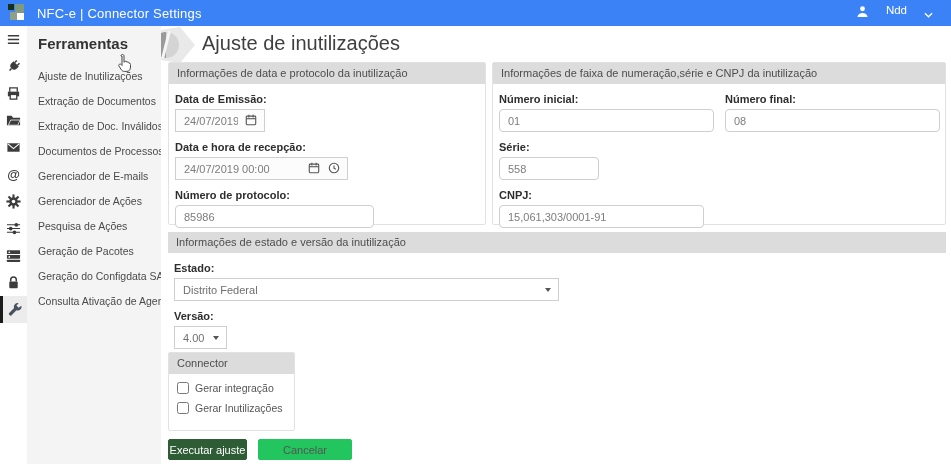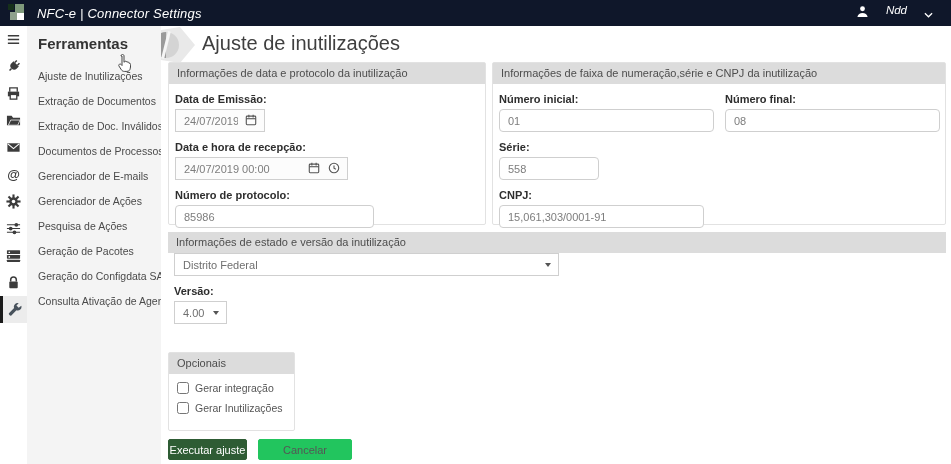--- a/index.html
+++ b/index.html
@@ -1,20 +1,20 @@
 <!DOCTYPE html>
 <html><head>
 <meta charset="utf-8">
 <style>
   * { margin:0; padding:0; box-sizing:border-box; }
   html,body { width:951px; height:464px; font-family:"Liberation Sans","DejaVu Sans",sans-serif; background:#fff; overflow:hidden; }
   #app { position:relative; width:951px; height:464px; background:#fff; }
 
   
-  .topbar { position:absolute; left:0; top:0; width:951px; height:26px; background:#0f172a; display:flex; align-items:center;font-style:italic; }
+  .topbar { position:absolute; left:0; top:0; width:951px; height:26px; background:#3b82f6; display:flex; align-items:center; }
   .logo { position:relative; width:18px; height:18px; margin-left:8px; }
   .logo i { position:absolute; display:block; }
   .logo .sq1 { left:0; top:2; width:6px; height:6px; background:#16301a; }
   .logo .sq2 { left:7px; top:0; width:9px; height:9px; background:#7f9a7c; }
   .logo .sq3 { left:2px; top:8px; width:8px; height:8px; background:#8ea08c; }
   .logo .sq4 { left:9px; top:9px; width:7px; height:7px; background:#ffffff; }
   .topbar-title { color:#fff; font-size:13px; margin-left:11px; letter-spacing:.2px; }
   .topbar-right { margin-left:auto; display:flex; gap:17px; margin-right:18px; cursor:pointer; }
   .topbar-right .user { color:#fff; font-size:11.5px; }
 
@@ -267,33 +267,34 @@
         <input type="text" value="558" style="">
       </div>
       <div class="fld-label">CNPJ:</div>
       <div class="inp rounded" style="width:205px;">
         <input type="text" value="15,061,303/0001-91" style="">
       </div>
     </div>
 
     <div class="panel p-state">
       <div class="panel-header">Informações de estado e versão da inutilização</div>
+      <div class="fld-label">Estado:</div>
       <div class="selectbox" style="width:385px;">
         <span class="sel-text">Distrito Federal</span>
         <span class="caret"></span>
       </div>
       <div class="fld-label">Versão:</div>
       <div class="selectbox" style="width:53px;">
         <span class="sel-text">4.00</span>
         <span class="caret"></span>
       </div>
     </div>
 
     <div class="panel bordered p-opt">
-      <div class="panel-header">Opcionais</div>
+      <div class="panel-header">Connector</div>
       <label class="chk-row">
         <input type="checkbox" style="">
         <span>Gerar integração</span>
       </label>
       <label class="chk-row">
         <input type="checkbox" style="">
         <span>Gerar Inutilizações</span>
       </label>
     </div>
 

